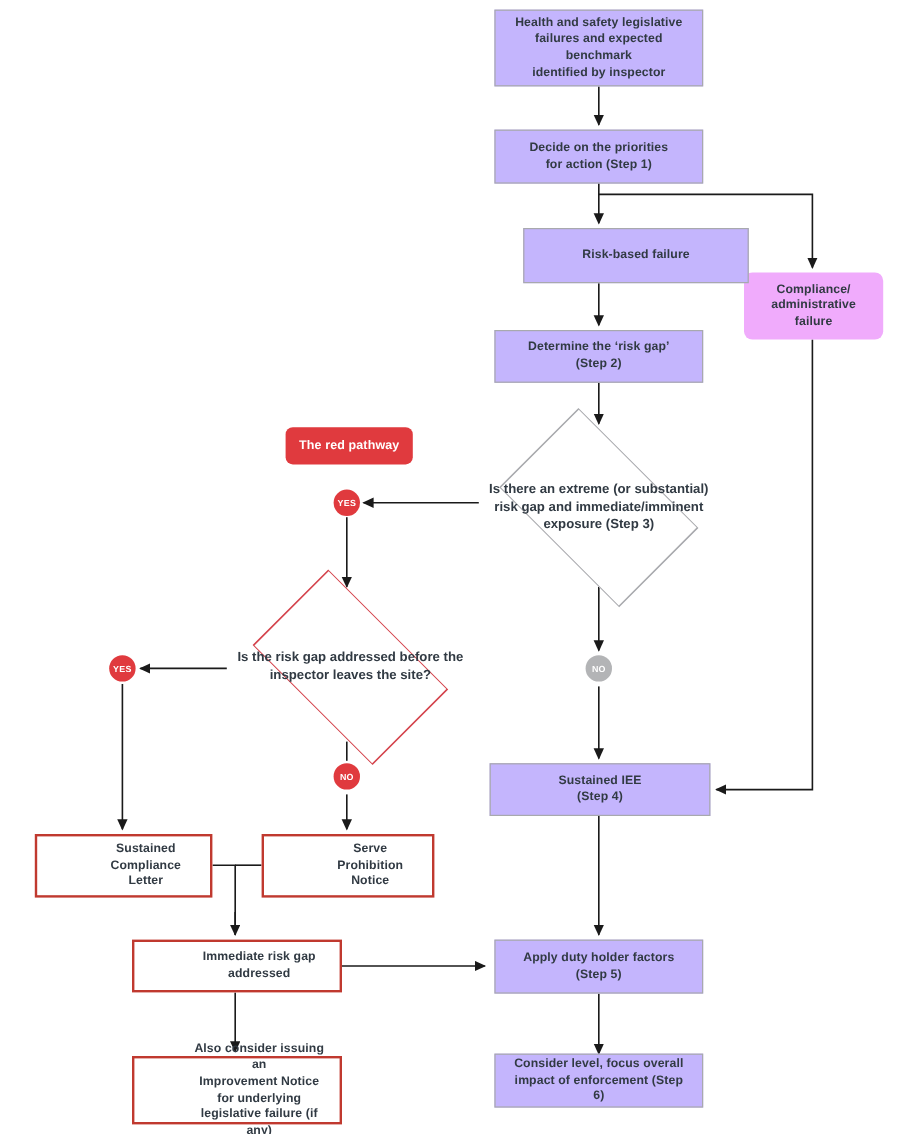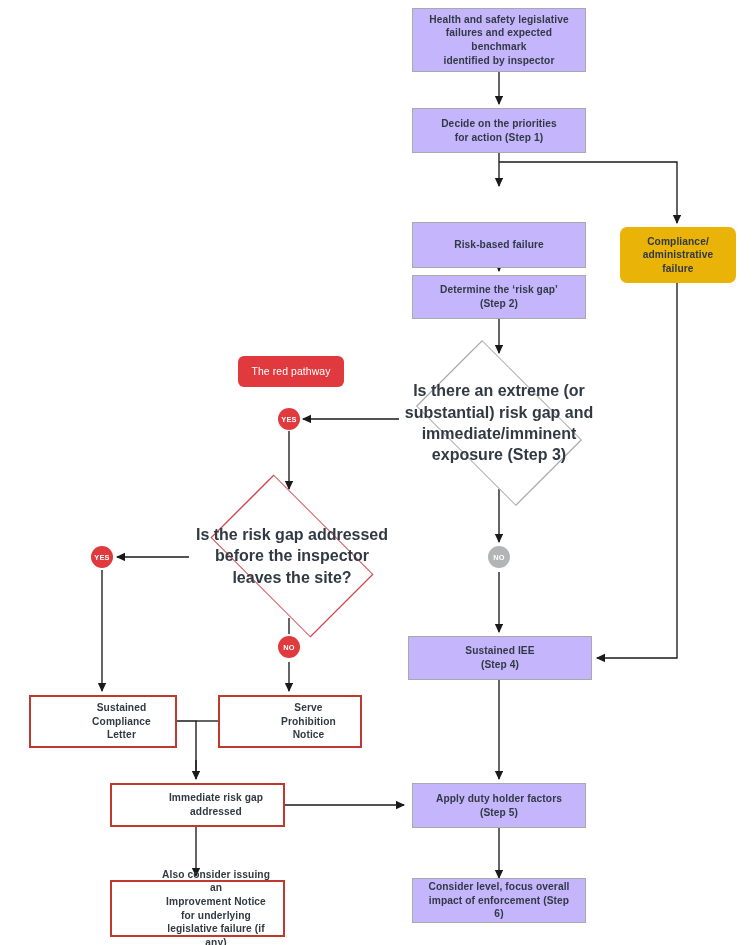--- a/index.html
+++ b/index.html
@@ -41,31 +41,31 @@
     background:#c4b5fd;
   }
   
   .box-red{
     border:2px solid #c0392f;
     background:#ffffff;
     padding-left:37px;
   }
   
   .box-green{
-    background:#eab308;
+    background:#f0abfc;
     border:0;
     border-radius:7px;
   }
   
   .pill-red{
     background:#e03a3e;
     border-radius:6px;
     color:#ffffff;
     font-size:10.4px;
-    font-weight:normal;
+    font-weight:bold;
   }
   
   .diamond{
     position:absolute;
     box-sizing:border-box;
   }
   .diamond .shape{
     position:absolute;
     left:50%; top:50%;
     transform-origin:center center;
@@ -73,21 +73,21 @@
   }
   .diamond .dlabel{
     position:absolute;
     left:0; top:0;
     width:100%; height:100%;
     display:flex;
     align-items:center;
     justify-content:center;
     text-align:center;
     color:#313a43;
-    font-size:16px;
+    font-size:11px;
     font-weight:bold;
     line-height:1.33;
   }
   
   .marker{
     position:absolute;
     border-radius:50%;
     display:flex;
     align-items:center;
     justify-content:center;
@@ -170,21 +170,21 @@
     </span>
   </div>
 
   <div class="node box-green" style="left:620px; top:227px; width:116px; height:56px;">
     <span>
       <span>Compliance/</span>
       <span>administrative failure</span>
     </span>
   </div>
 
-  <div class="node box-grey" style="left:412px; top:190px; width:174px; height:46px;margin-top:32px;">
+  <div class="node box-grey" style="left:436px; top:190px; width:188px; height:46px;">
     <span>
       <span>Risk-based failure</span>
     </span>
   </div>
 
   <div class="node box-grey" style="left:412px; top:275px; width:174px; height:44px;">
     <span>
       <span>Determine the ‘risk gap’</span>
       <span>(Step 2)</span>
     </span>

